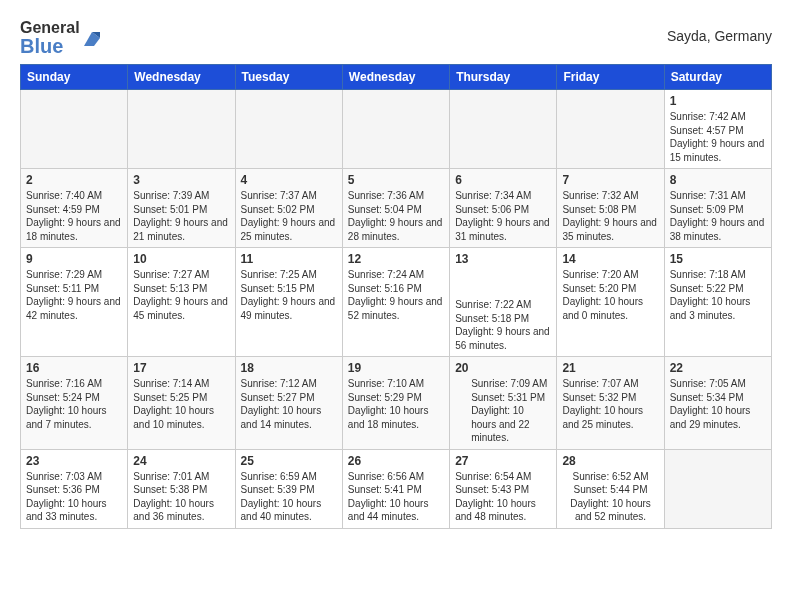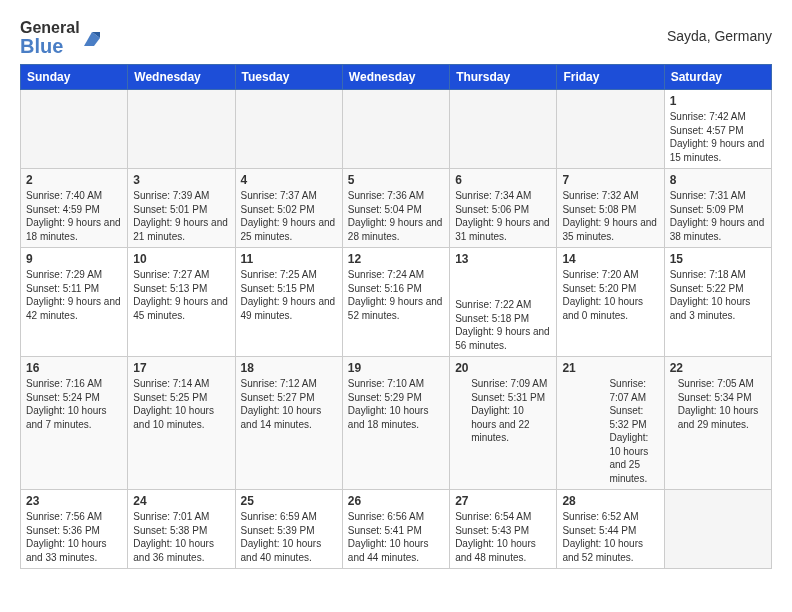--- a/index.html
+++ b/index.html
@@ -263,35 +263,35 @@
 Daylight: 10 hours and 18 minutes.</div>
           </td>
           <td>
             <div class="day-number">20</div>
             <div class="day-info" style="white-space: pre-line; margin-left: 16px;">Sunrise: 7:09 AM
 Sunset: 5:31 PM
 Daylight: 10 hours and 22 minutes.</div>
           </td>
           <td>
             <div class="day-number">21</div>
-            <div class="day-info" style="white-space: pre-line; margin-left: 47px;">Sunrise: 7:07 AM
+            <div class="day-info" style="white-space: pre-line;">Sunrise: 7:07 AM
 Sunset: 5:32 PM
 Daylight: 10 hours and 25 minutes.</div>
           </td>
           <td>
             <div class="day-number">22</div>
-            <div class="day-info" style="white-space: pre-line; margin-left: 8px;">Sunrise: 7:05 AM
+            <div class="day-info" style="white-space: pre-line;">Sunrise: 7:05 AM
 Sunset: 5:34 PM
 Daylight: 10 hours and 29 minutes.</div>
           </td>
         </tr>
         <tr>
           <td>
             <div class="day-number">23</div>
-            <div class="day-info" style="white-space: pre-line;">Sunrise: 7:56 AM
+            <div class="day-info" style="white-space: pre-line;">Sunrise: 7:03 AM
 Sunset: 5:36 PM
 Daylight: 10 hours and 33 minutes.</div>
           </td>
           <td>
             <div class="day-number">24</div>
             <div class="day-info" style="white-space: pre-line;">Sunrise: 7:01 AM
 Sunset: 5:38 PM
 Daylight: 10 hours and 36 minutes.</div>
           </td>
           <td>
@@ -307,21 +307,21 @@
 Daylight: 10 hours and 44 minutes.</div>
           </td>
           <td>
             <div class="day-number">27</div>
             <div class="day-info" style="white-space: pre-line;">Sunrise: 6:54 AM
 Sunset: 5:43 PM
 Daylight: 10 hours and 48 minutes.</div>
           </td>
           <td>
             <div class="day-number">28</div>
-            <div class="day-info" style="white-space: pre-line;">Sunrise: 6:52 AM
+            <div class="day-info" style="white-space: pre-line; text-align: center;">Sunrise: 6:52 AM
 Sunset: 5:44 PM
 Daylight: 10 hours and 52 minutes.</div>
           </td>
           <td class="empty"></td>
         </tr>
       </tbody>
   </table>
 </div>
 
 </body></html>

